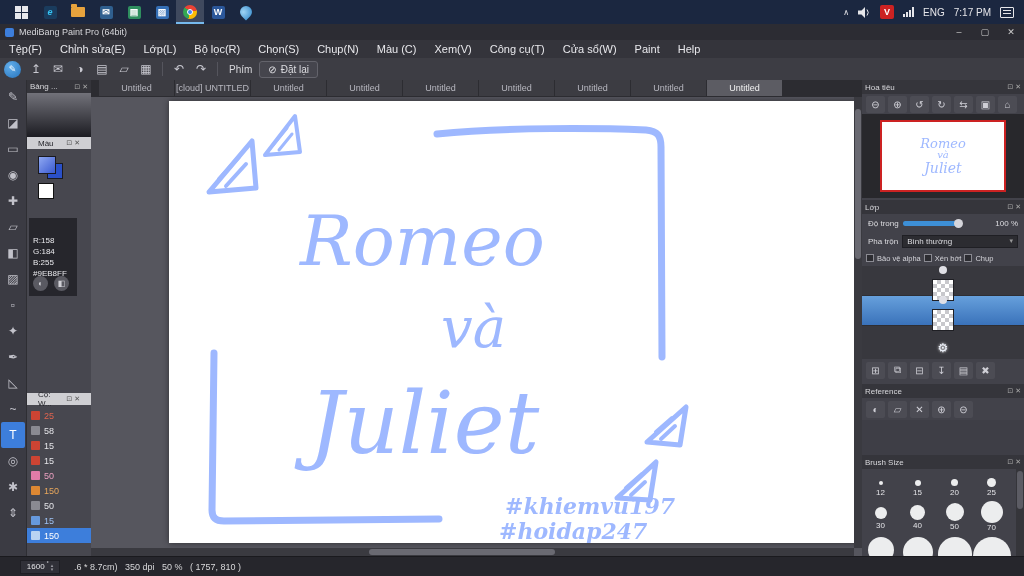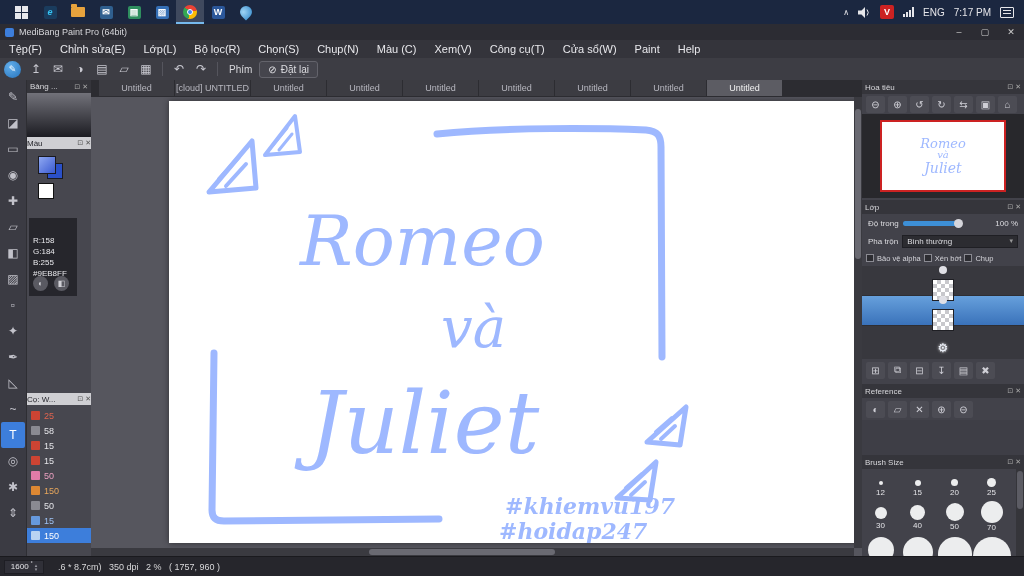--- a/index.html
+++ b/index.html
@@ -59,21 +59,21 @@
                display:flex; flex-direction:column; align-items:center; padding-top:4px; }
   .tool { width:24px; height:26px; display:flex; align-items:center; justify-content:center;
           color:#c2c2ca; font-size:12px; border-radius:2px; }
   .tool.active { background:#3d7edb; color:#fff; }
 
   .leftcol { position:absolute; left:27px; top:0; bottom:0; width:64px; background:#47474f; }
   .hdr { height:13px; background:#35353b; color:#d8d8dc; font-size:8px; display:flex; align-items:center;
          padding:0 3px; position:absolute; left:0; right:0; }
   .hdr .hico { margin-left:auto; display:flex; gap:2px; font-size:7px; color:#aaa; }
   .hdr-light { height:12px; background:#cfcfd3; color:#26262c; font-size:8px; display:flex; align-items:center;
-               padding:0 0; position:absolute; left:0; right:0; }
+               padding:0 11px; position:absolute; left:0; right:0; }
   .hdr-light .hico { margin-left:auto; display:flex; gap:2px; font-size:7px; color:#555; }
   .picker { position:absolute; top:13px; left:0; right:0; height:44px;
             background:linear-gradient(#72727a,#1c1c22); }
   .swatchzone { position:absolute; top:69px; left:0; right:0; height:56px; }
   .swatch-back { position:absolute; left:20px; top:14px; width:16px; height:16px; background:#2a50c8; border:1px solid #1a1a20; }
   .swatch-front { position:absolute; left:11px; top:7px; width:18px; height:18px;
                   background:linear-gradient(135deg,#8fa8f2,#3a5ad0); border:1px solid #1a1a20; }
   .swatch-white { position:absolute; left:11px; top:34px; width:16px; height:16px; background:#fff; border:1px solid #111; }
   .rgbbox { position:absolute; top:138px; left:2px; width:48px; background:#26262c; color:#e8e8ec;
             font-size:8px; line-height:11px; padding:17px 4px; }
@@ -132,21 +132,21 @@
   .gear { font-size:12px; color:#f2f6ff; text-shadow:0 0 3px #fff; }
   .bsgrid { overflow:hidden; }
   .bsrow { display:flex; }
   .bscell { width:37px; display:flex; flex-direction:column; align-items:center; color:#e2e2e6; font-size:8px; }
   .dot { border-radius:50%; background:#ecedee; }
   .bs-scroll { position:absolute; right:0; top:0; bottom:0; width:8px; background:#35353a; }
   .bs-sthumb { position:absolute; left:1px; top:2px; width:6px; height:38px; background:#5c5c64; border-radius:3px; }
 
   
   .statusbar { position:absolute; left:0; bottom:0; width:100%; height:20px; background:#26262c;
-               border-top:1px solid #1a1a1e; display:flex; align-items:center; padding:0 4px; color:#d8d8da; }
+               border-top:1px solid #1a1a1e; display:flex; align-items:center; padding:0 20px; color:#d8d8da; }
   .zoombox { width:40px; height:14px; background:#303038; border:1px solid #1e1e24; display:flex;
              align-items:center; justify-content:center; gap:2px; font-size:8px; color:#e4e4e8; }
   .spin { display:flex; flex-direction:column; font-size:5px; line-height:4px; color:#9a9aa2; }
   .statusinfo { margin-left:14px; font-size:9px; white-space:pre; }
 </style>
 </head>
 <body>
 
 <div class="screen">
 
@@ -565,16 +565,16 @@
 
   <div class="statusbar">
     <div class="zoombox">
       <span>1600</span>
       <span style="font-size:6px;align-self:flex-start">˚</span>
       <span class="spin">
         <span>▴</span>
         <span>▾</span>
       </span>
     </div>
-    <span class="statusinfo">.6 * 8.7cm)   350 dpi   2 %   ( 1757, 960 )</span>
+    <span class="statusinfo">.6 * 8.7cm)   350 dpi   50 %   ( 1757, 810 )</span>
   </div>
 
 </div>
 
 </body></html>

